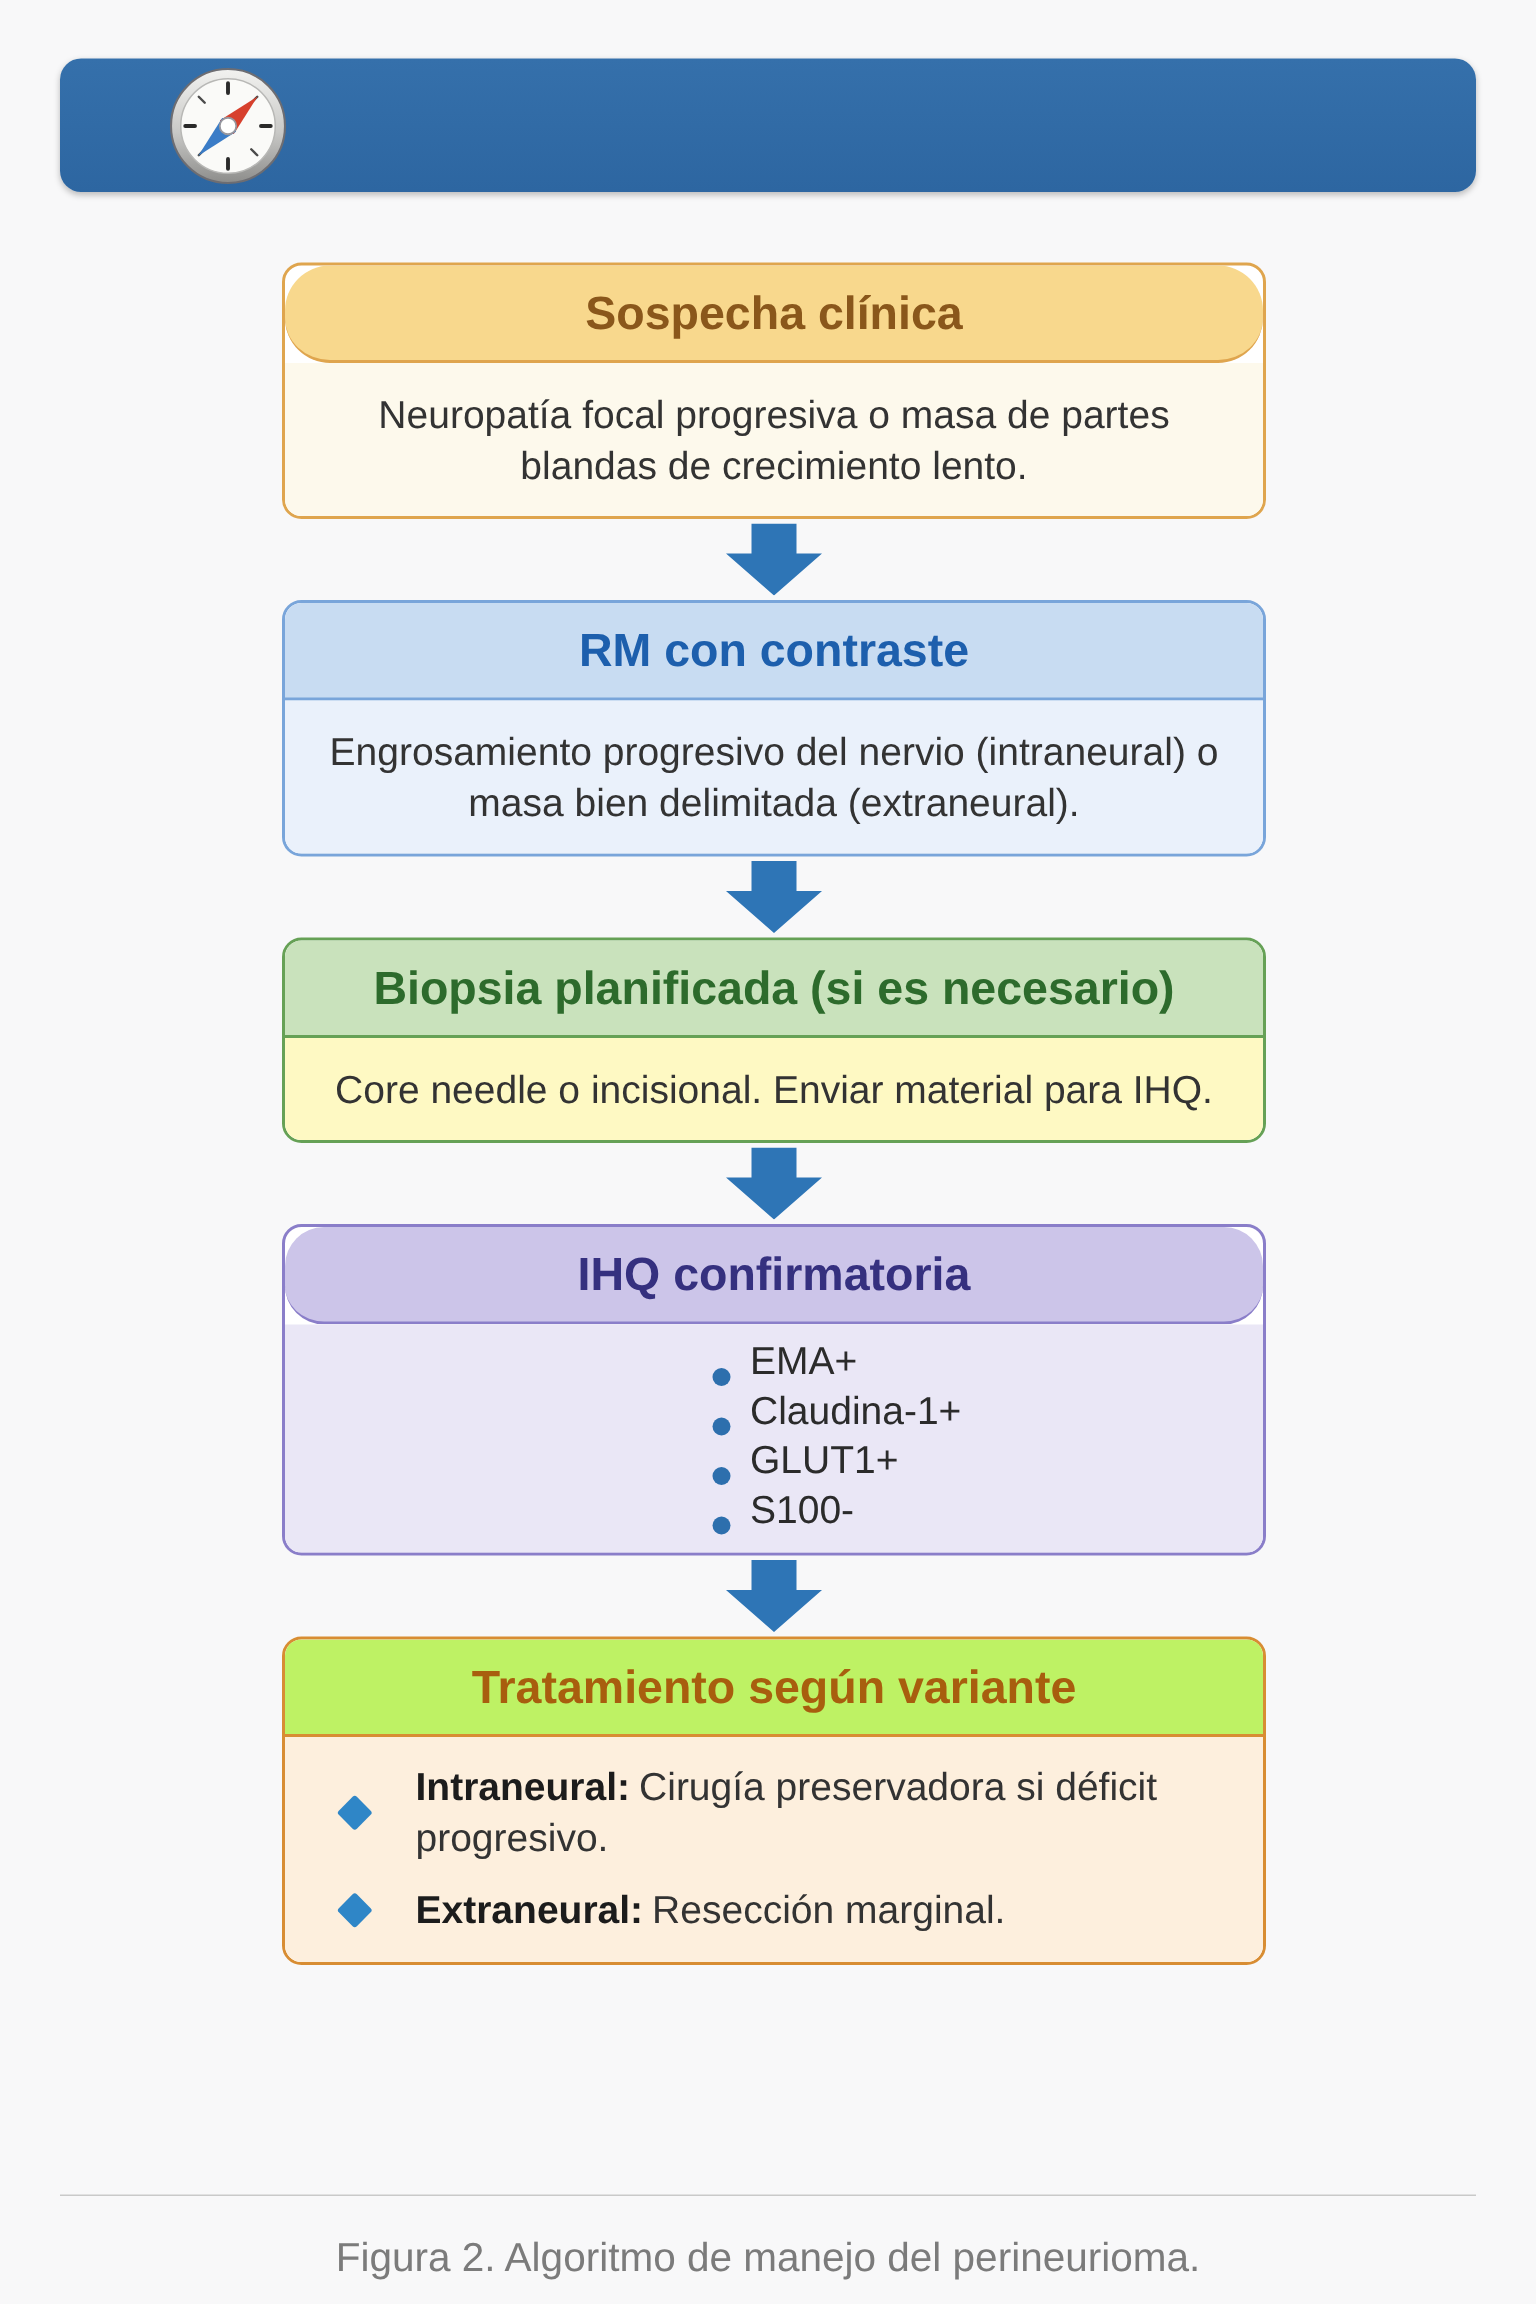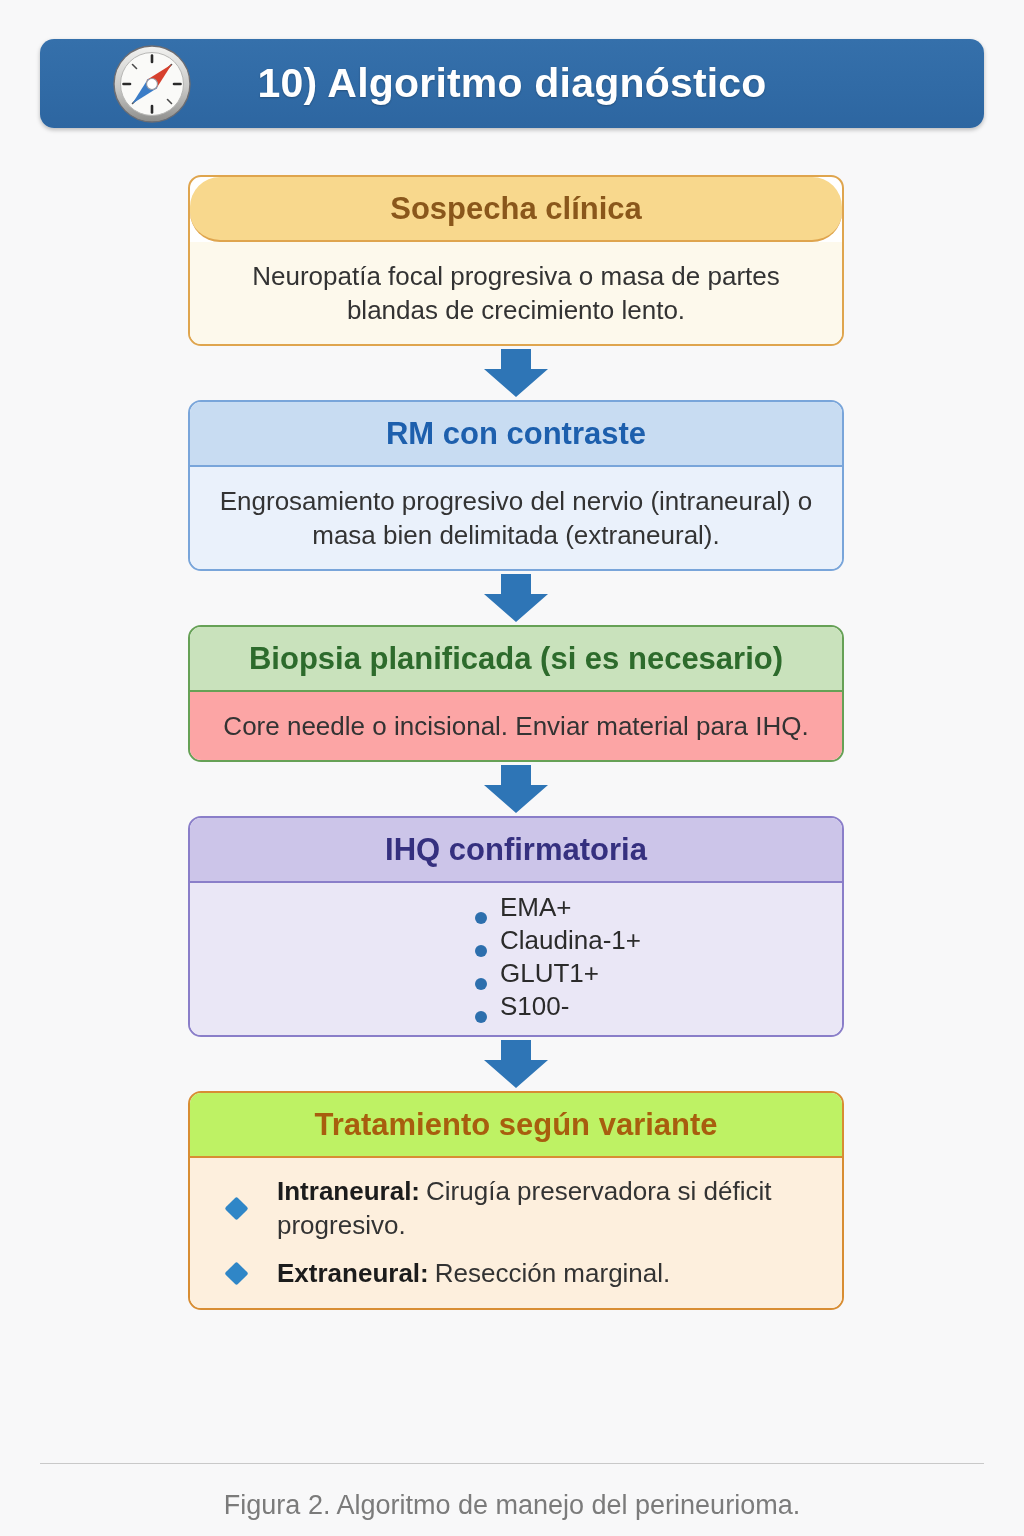--- a/index.html
+++ b/index.html
@@ -74,24 +74,24 @@
   .box-sospecha .box-body { background: #fdf9ec; }
 
   .box-rm   { border-color: #79a5da; }
   .box-rm .box-head { background: #c8dcf2; border-color: #79a5da; }
   .box-rm .box-head h2 { color: #1d5fad; }
   .box-rm .box-body { background: #eaf1fb; }
 
   .box-biopsia   { border-color: #66a156; }
   .box-biopsia .box-head { background: #c9e2bc; border-color: #66a156; }
   .box-biopsia .box-head h2 { color: #2d6b2c; text-align: center; }
-  .box-biopsia .box-body { background: #fca5a5; }
+  .box-biopsia .box-body { background: #fef9c3; }
 
   .box-ihq   { border-color: #8a7ec9; }
-  .box-ihq .box-head { background: #ccc5e9; border-color: #8a7ec9; }
+  .box-ihq .box-head { background: #ccc5e9; border-color: #8a7ec9; border-radius: 26px; }
   .box-ihq .box-head h2 { color: #35307f; }
   .box-ihq .box-body { background: #eae7f6; padding: 8px 30px 12px 30px; }
 
   .box-tratamiento   { border-color: #d88d33; }
   .box-tratamiento .box-head { background: #bef264; border-color: #d88d33; }
   .box-tratamiento .box-head h2 { color: #a85e0e; }
   .box-tratamiento .box-body { background: #fdefdd; padding: 16px 24px 18px 36px; text-align: left; }
 
   
   .ihq-list { list-style: none; text-align: left; padding-left: 255px; }
@@ -161,21 +161,20 @@
           <line x1="20.5" y1="59.5" x2="24.5" y2="55.5"></line>
           <line x1="59.5" y1="59.5" x2="55.5" y2="55.5"></line>
         </g>
         <g transform="rotate(45 40 40)">
           <polygon points="40,12 46.5,41 40,45.5 33.5,41" fill="#d7402d"></polygon>
           <polygon points="40,68 33.5,39 40,34.5 46.5,39" fill="#3a7cc7"></polygon>
           <circle cx="40" cy="40" r="5.5" fill="#ffffff" stroke="#97979e" stroke-width="1.2"></circle>
         </g>
       </svg>
     </span>
-    <h1>10) Algoritmo diagnóstico</h1>
   </header>
 
   <main class="flow">
 
     <section class="box box-sospecha">
       <div class="box-head">
         <h2>Sospecha clínica</h2>
       </div>
       <div class="box-body">
         <p>Neuropatía focal progresiva o masa de partes blandas de crecimiento lento.</p>

